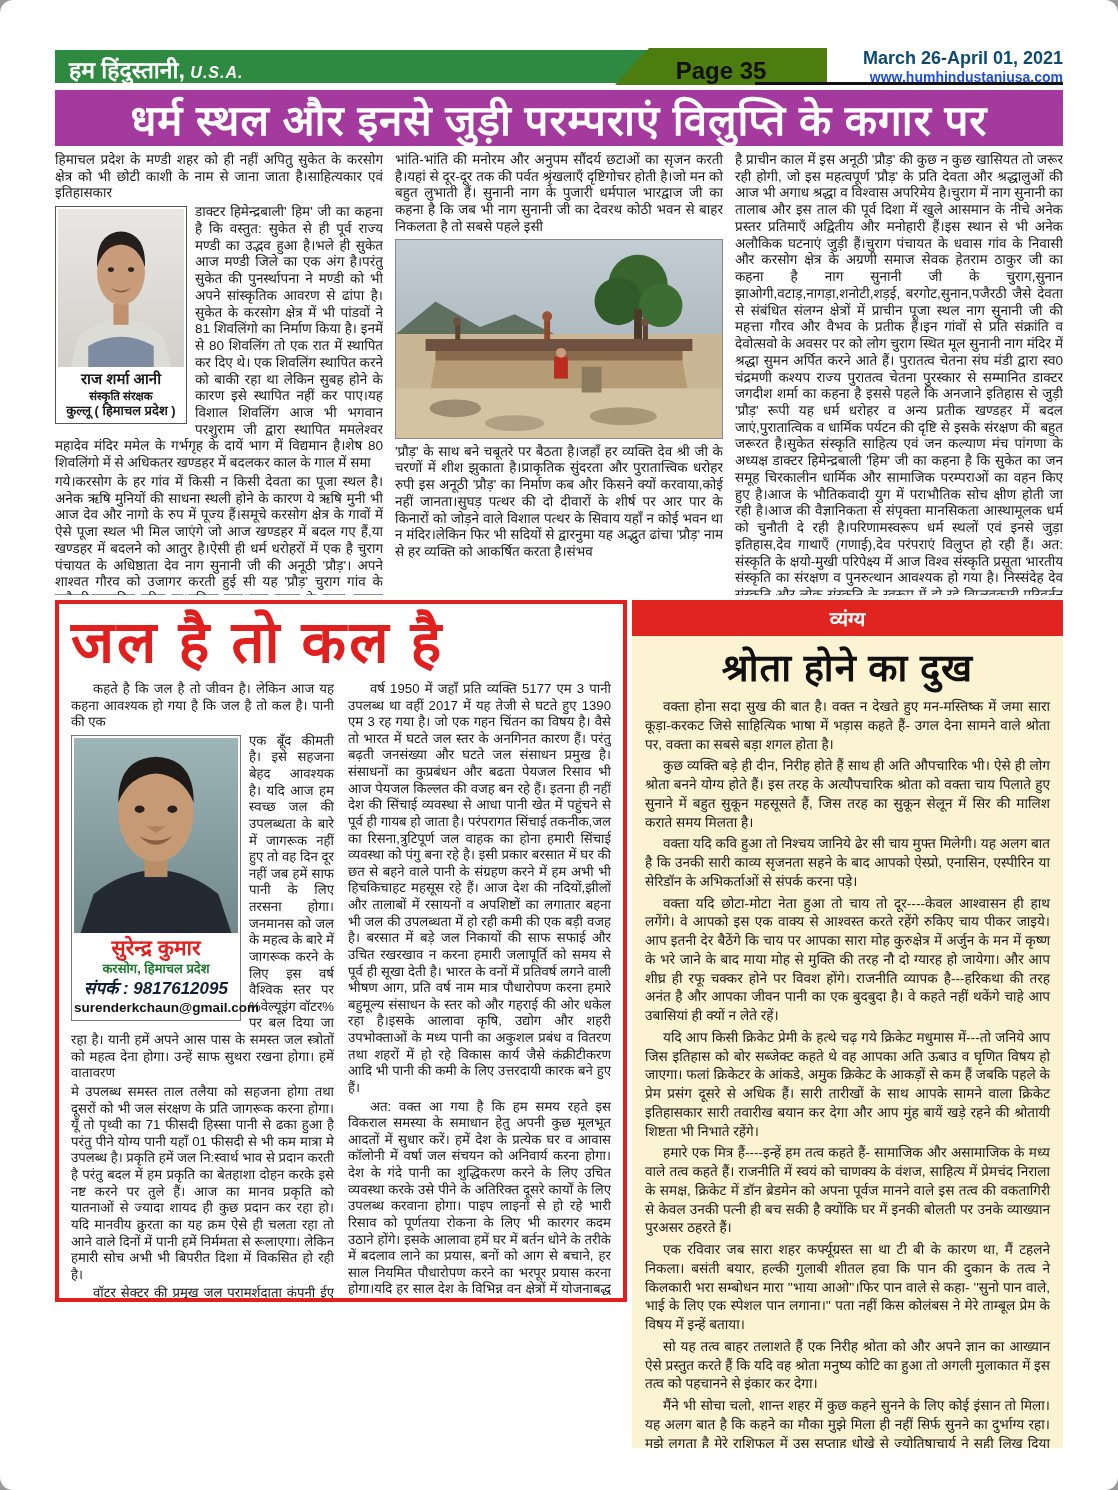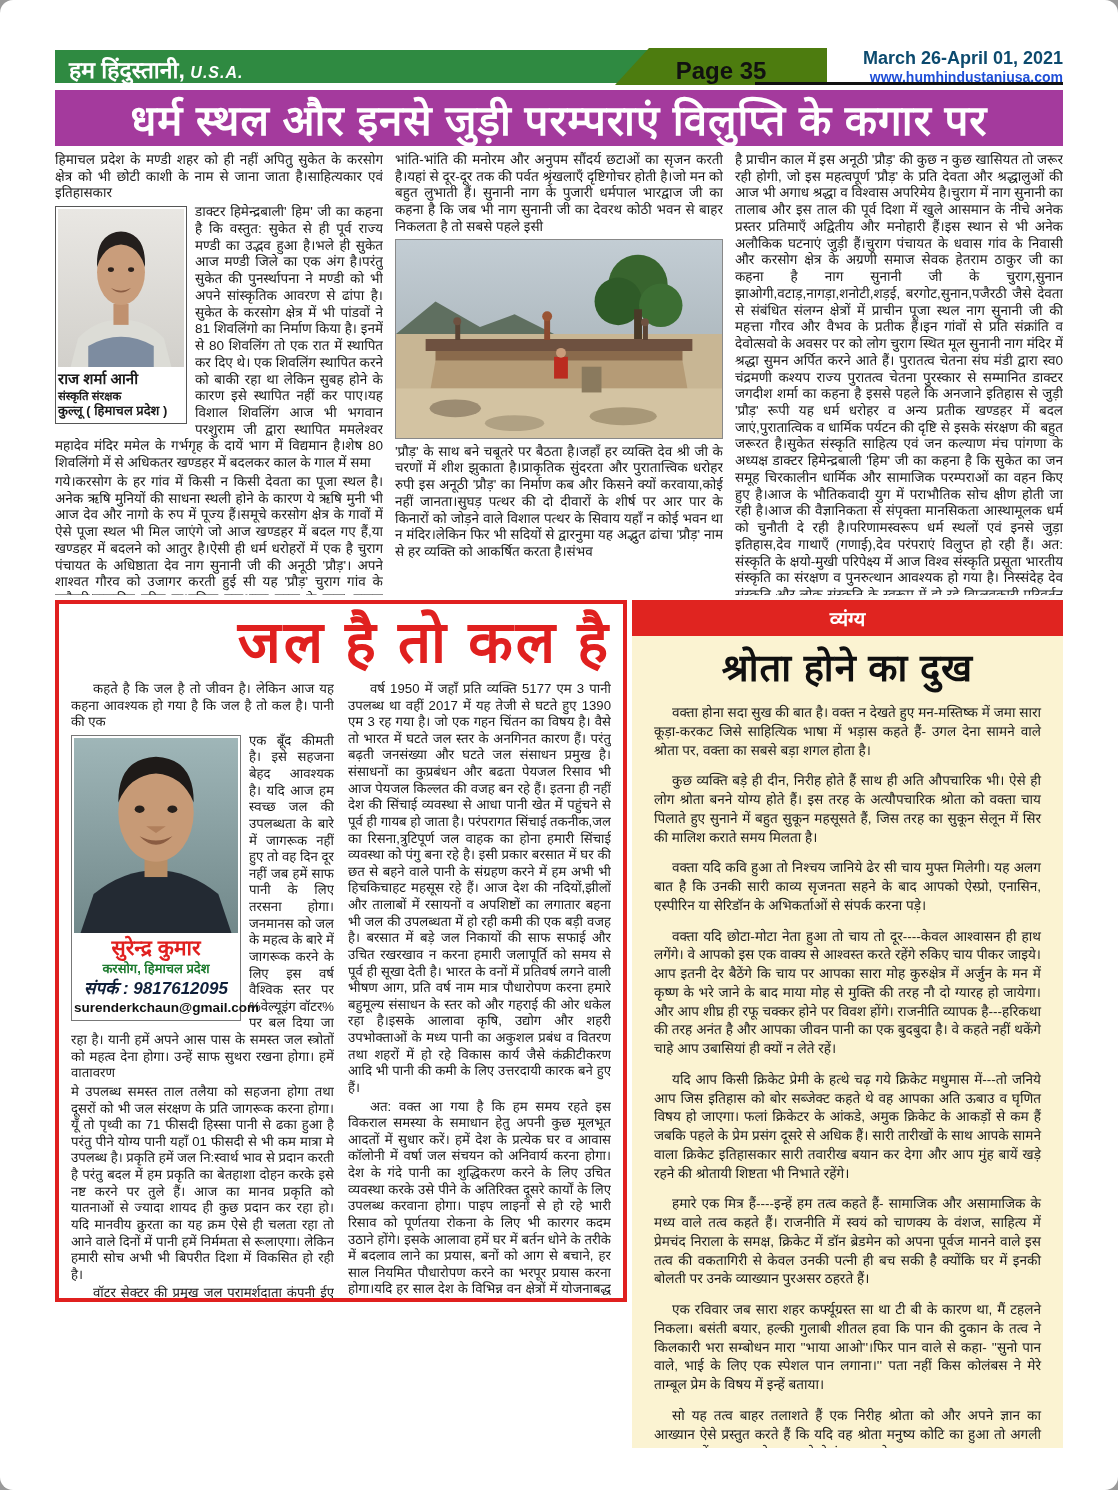--- a/index.html
+++ b/index.html
@@ -23,49 +23,49 @@
   
   .main-head-bar{position:absolute;left:55px;top:90px;width:1008px;height:56px;background:#a43a9d;
                  display:flex;align-items:center;justify-content:center;text-align:center;}
   .main-head-bar h1{margin:0;color:#ffffff;font-size:42px;font-weight:bold;letter-spacing:1px;white-space:nowrap;}
 
   
   .article1{position:absolute;left:55px;top:152px;width:1008px;height:443px;display:flex;gap:12px;overflow:hidden;}
   .a1col{flex:1;min-width:0;text-align:justify;font-size:13.5px;line-height:1.24;overflow:hidden;}
   p.bt{margin:0 0 2px 0;}
   p.ind{text-indent:22px;}
-  .photobox1{float:left;width:132px;border:1px solid #555;background:#fff;margin:2px 8px 3px 0;padding:2px;text-align:left;}
+  .photobox1{float:left;width:132px;border:1px solid #555;background:#fff;margin:2px 8px 3px 0;padding:2px;text-align:center;}
   .photobox1 svg{display:block;width:100%;height:158px;}
   .cap1name{font-weight:bold;font-size:15px;margin-top:3px;}
   .cap1role{font-weight:bold;font-size:11.5px;}
   .cap1place{font-weight:bold;font-size:13px;margin-bottom:2px;}
   .templephoto{width:100%;height:200px;margin:3px 0 5px 0;border:1px solid #888;}
   .templephoto svg{display:block;width:100%;height:100%;}
 
   
   .waterbox{position:absolute;left:55px;top:600px;width:572px;height:702px;border:4px solid #e0201f;
             background:#ffffff;padding:6px 12px 8px 12px;overflow:hidden;}
-  .water-head{margin:2px 0 8px 0;text-align:right;color:#e0201f;font-size:58px;font-weight:bold;
+  .water-head{margin:2px 0 8px 0;text-align:left;color:#e0201f;font-size:58px;font-weight:bold;
               letter-spacing:3px;line-height:1.05;white-space:nowrap;}
   .watercols{display:flex;gap:14px;text-align:justify;font-size:13.2px;line-height:1.26;}
   .wcol{flex:1;min-width:0;overflow:hidden;}
   .authorbox{float:left;width:170px;border:1px solid #777;background:#fff;margin:2px 8px 3px 0;padding:2px;text-align:center;}
   .authorbox svg{display:block;width:100%;height:195px;}
   .auth-name{color:#e0201f;font-weight:bold;font-size:21px;margin-top:2px;}
   .auth-place{color:#1c7a2e;font-weight:bold;font-size:13px;}
   .auth-contact{color:#10203a;font-weight:bold;font-size:17px;font-style:italic;}
   .auth-email{color:#111;font-weight:bold;font-size:13.5px;margin-bottom:2px;}
 
   
   .satire{position:absolute;left:632px;top:600px;width:431px;height:848px;background:#fbf3d2;overflow:hidden;}
   .satire-kicker{height:36px;background:#e02420;display:flex;align-items:center;justify-content:center;}
   .satire-kicker span{color:#ffffff;font-weight:bold;font-size:20px;}
   .satire-head{margin:4px 0 6px 0;text-align:center;color:#101010;font-size:38px;font-weight:bold;letter-spacing:1px;}
   .satire-body{padding:0 10px;text-align:justify;font-size:13.6px;line-height:1.38;}
-  .satire-body p{margin:12px;text-indent:18px;}
+  .satire-body p{margin:3px;text-indent:18px;}
 </style>
 </head>
 <body>
 
 <div class="page">
 
   <div class="mast-bar">
     <div class="mast-text"><span>हम हिंदुस्तानी,</span><span class="mast-usa"> U.S.A.</span></div>
     <div class="page-badge">
       <span>Page 35</span>

